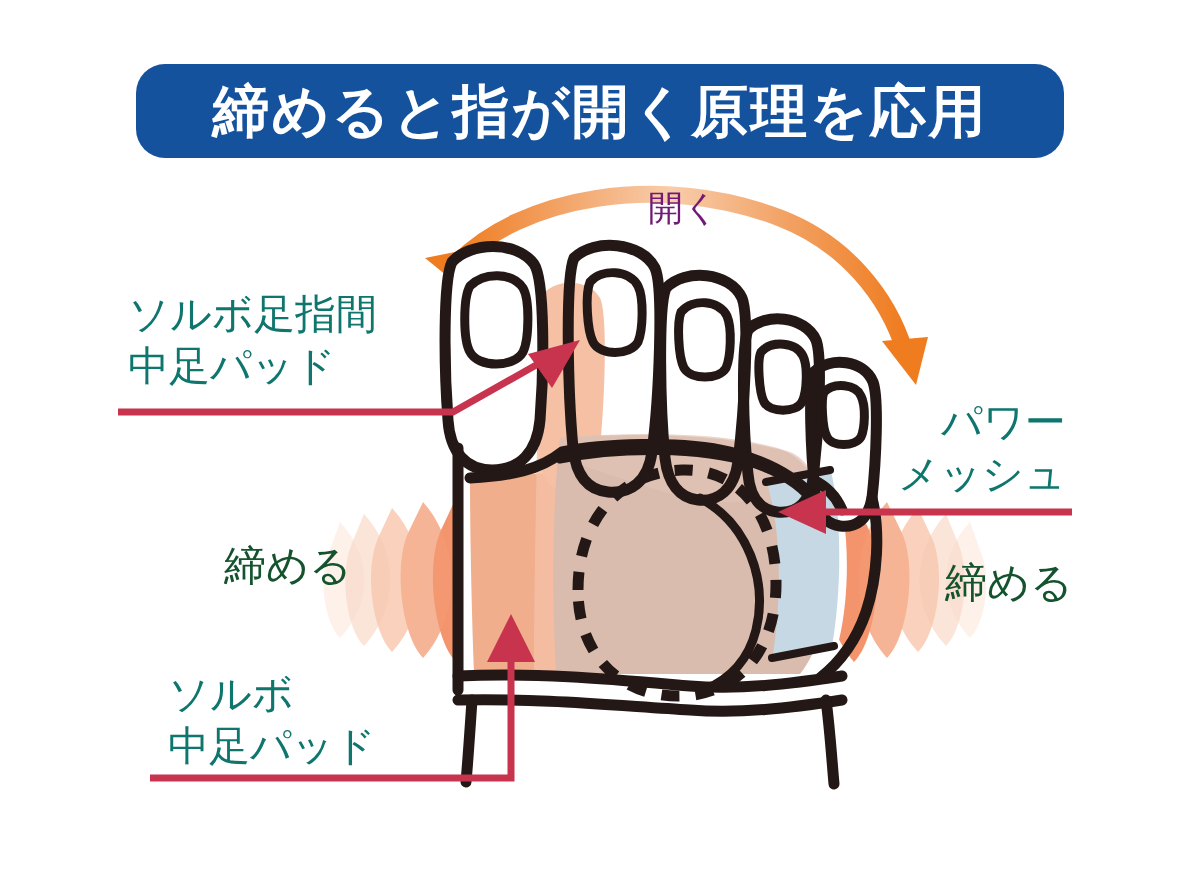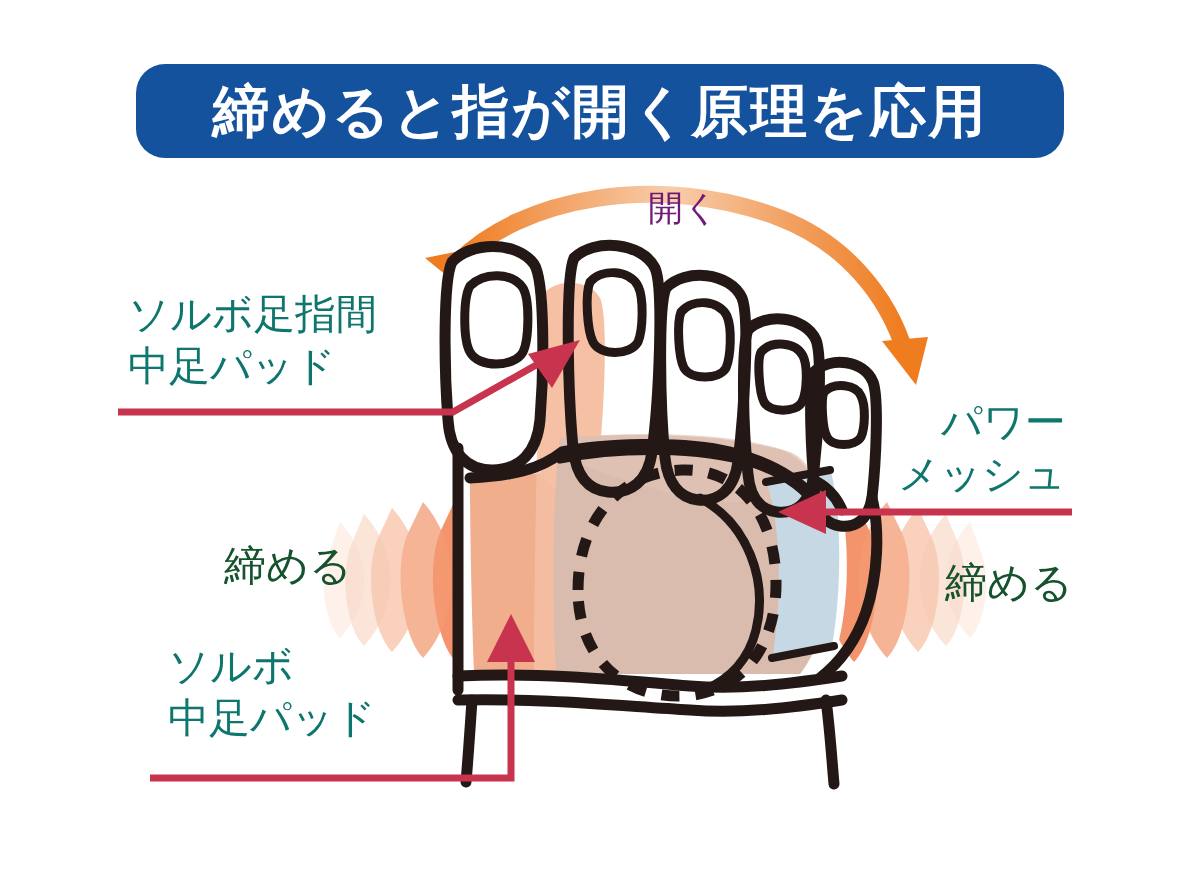--- a/index.html
+++ b/index.html
@@ -49,21 +49,21 @@
     color: #0f766e;
     font-size: 41px;
     font-weight: 500;
     line-height: 1.27;
     white-space: nowrap;
     letter-spacing: 0px;
   }
   .label-line { display: block; }
 
   #label-toe-pad   { left: 128px; top: 288px; text-align: left; }
-  #label-mid-pad   { left: 168px; top: 640px; text-align: left; }
+  #label-mid-pad   { left: 168px; top: 668px; text-align: left; }
   #label-mesh      { left: 898px; top: 388px; text-align: right; margin-top: 8px; }
 
   .squeeze-label {
     position: absolute;
     color: #14532d;
     font-size: 42px;
     font-weight: 500;
     line-height: 1;
     white-space: nowrap;
   }

